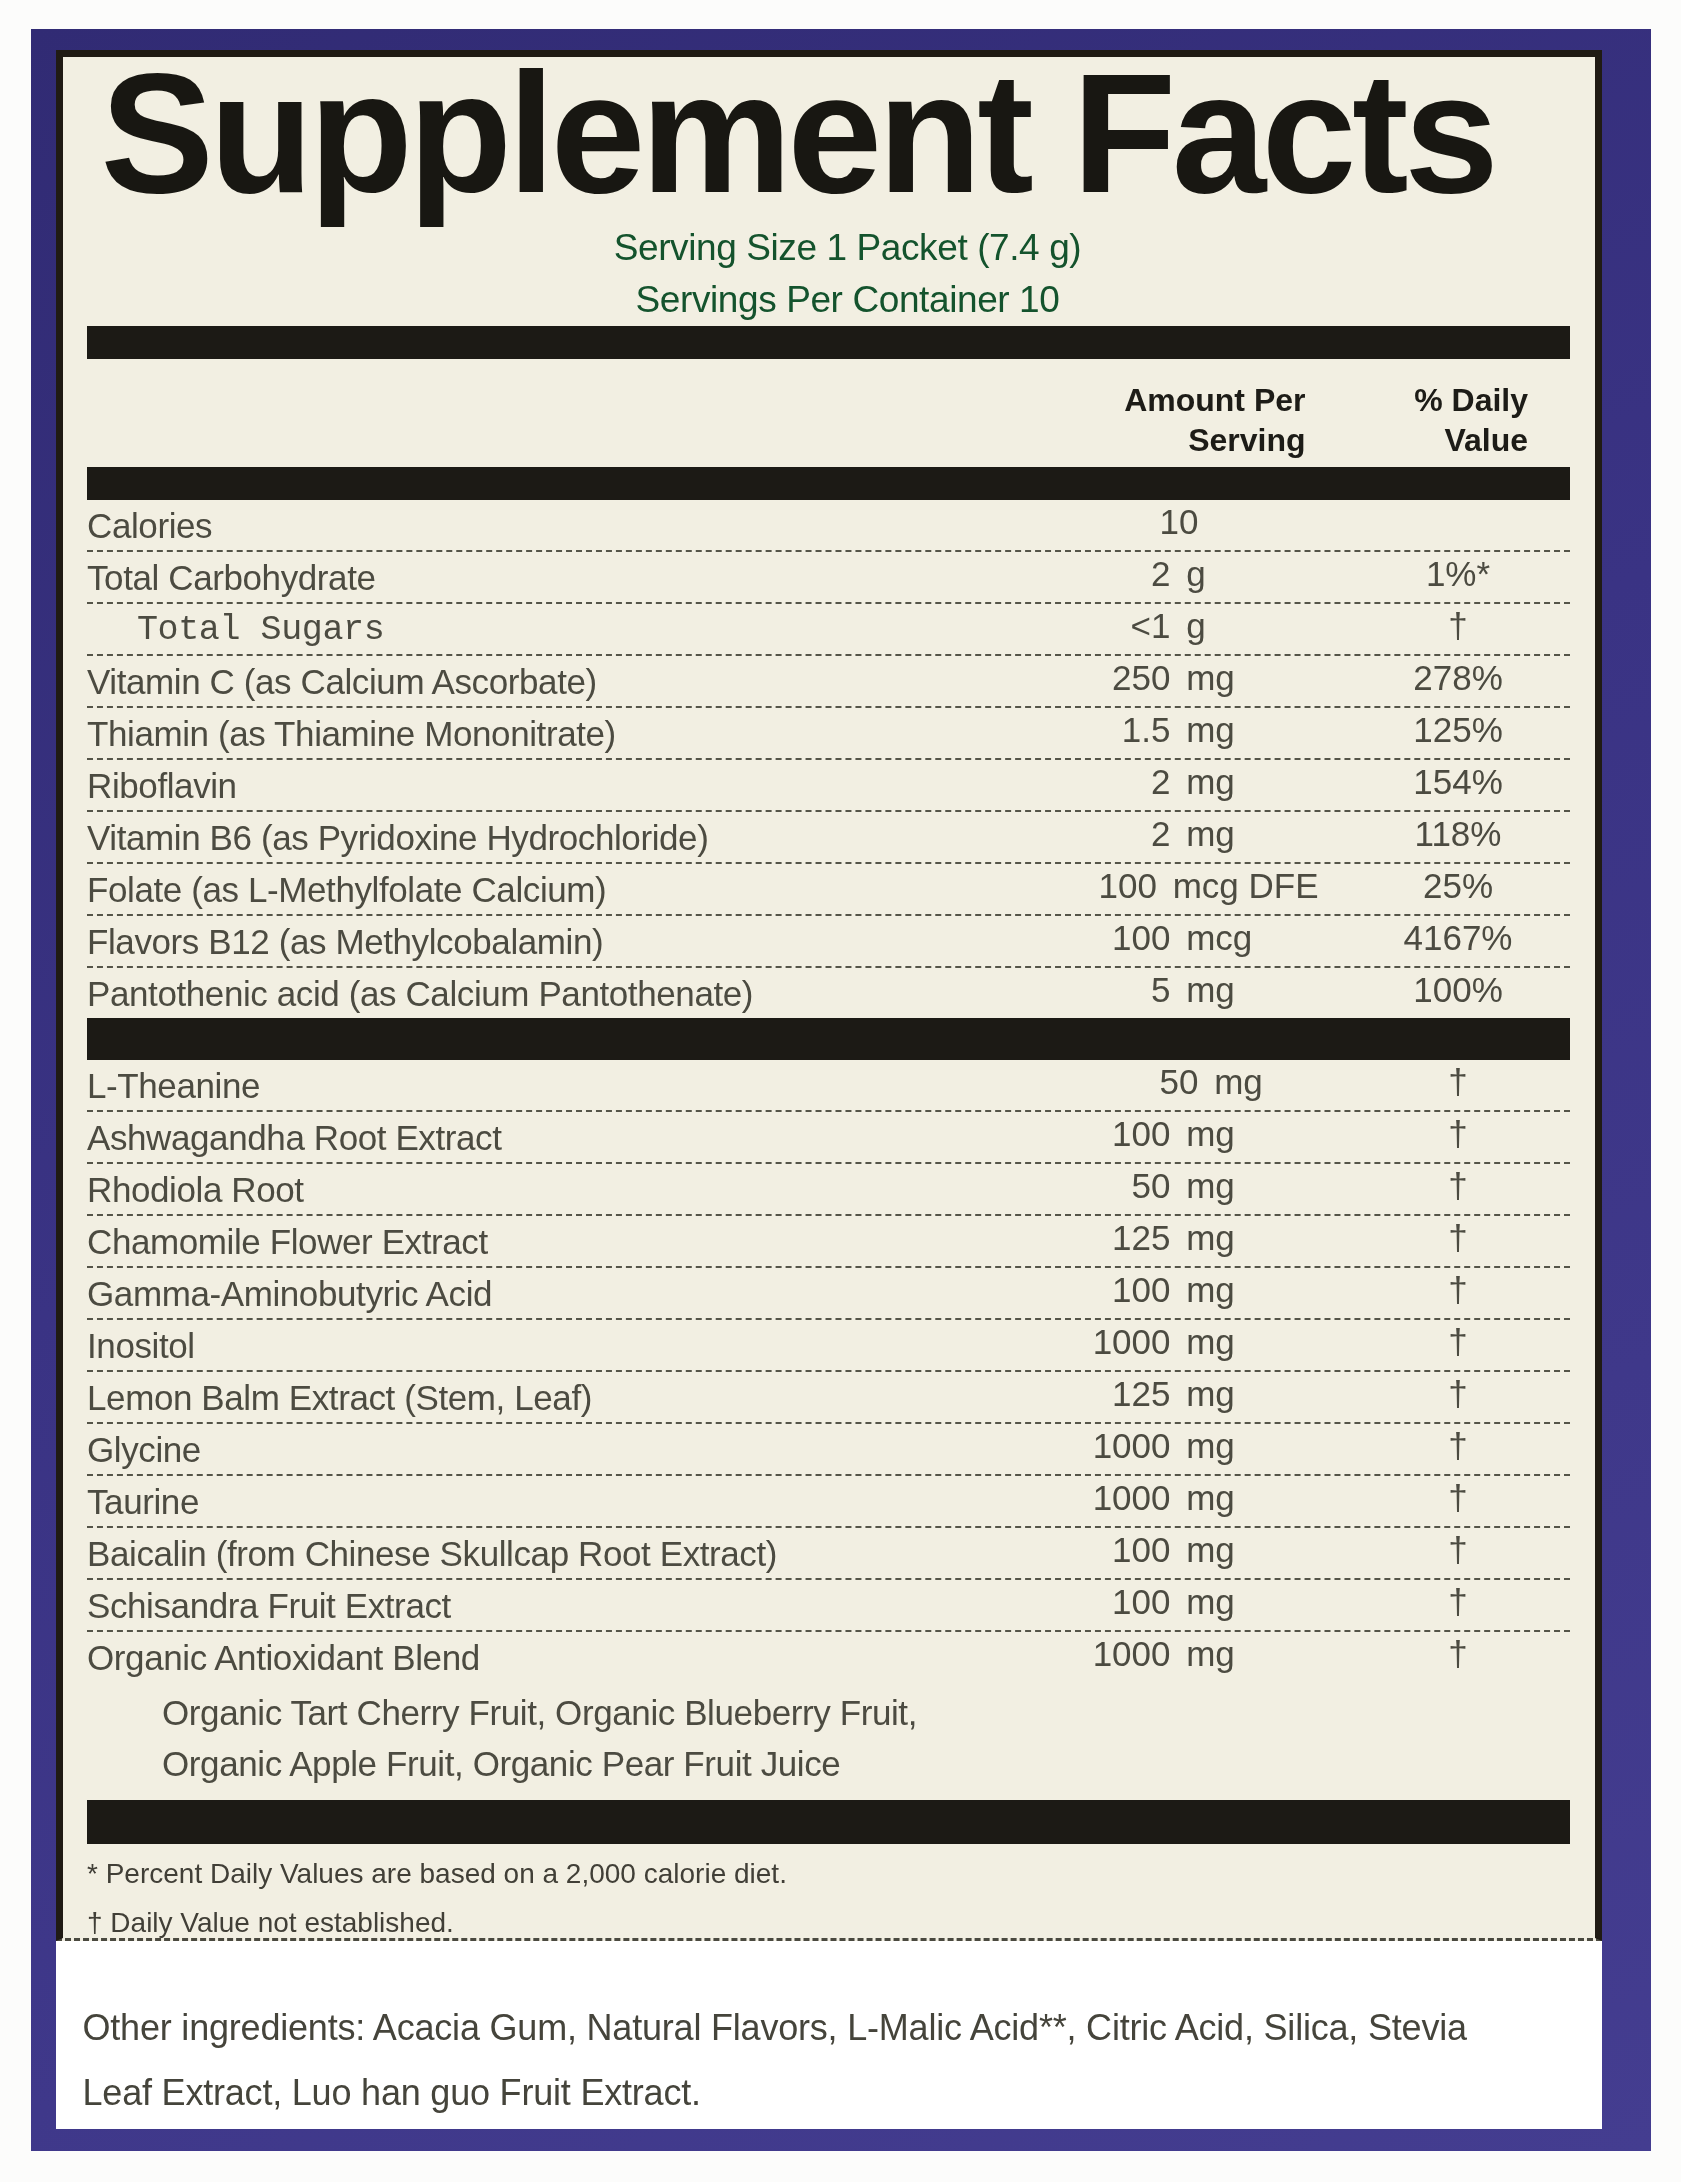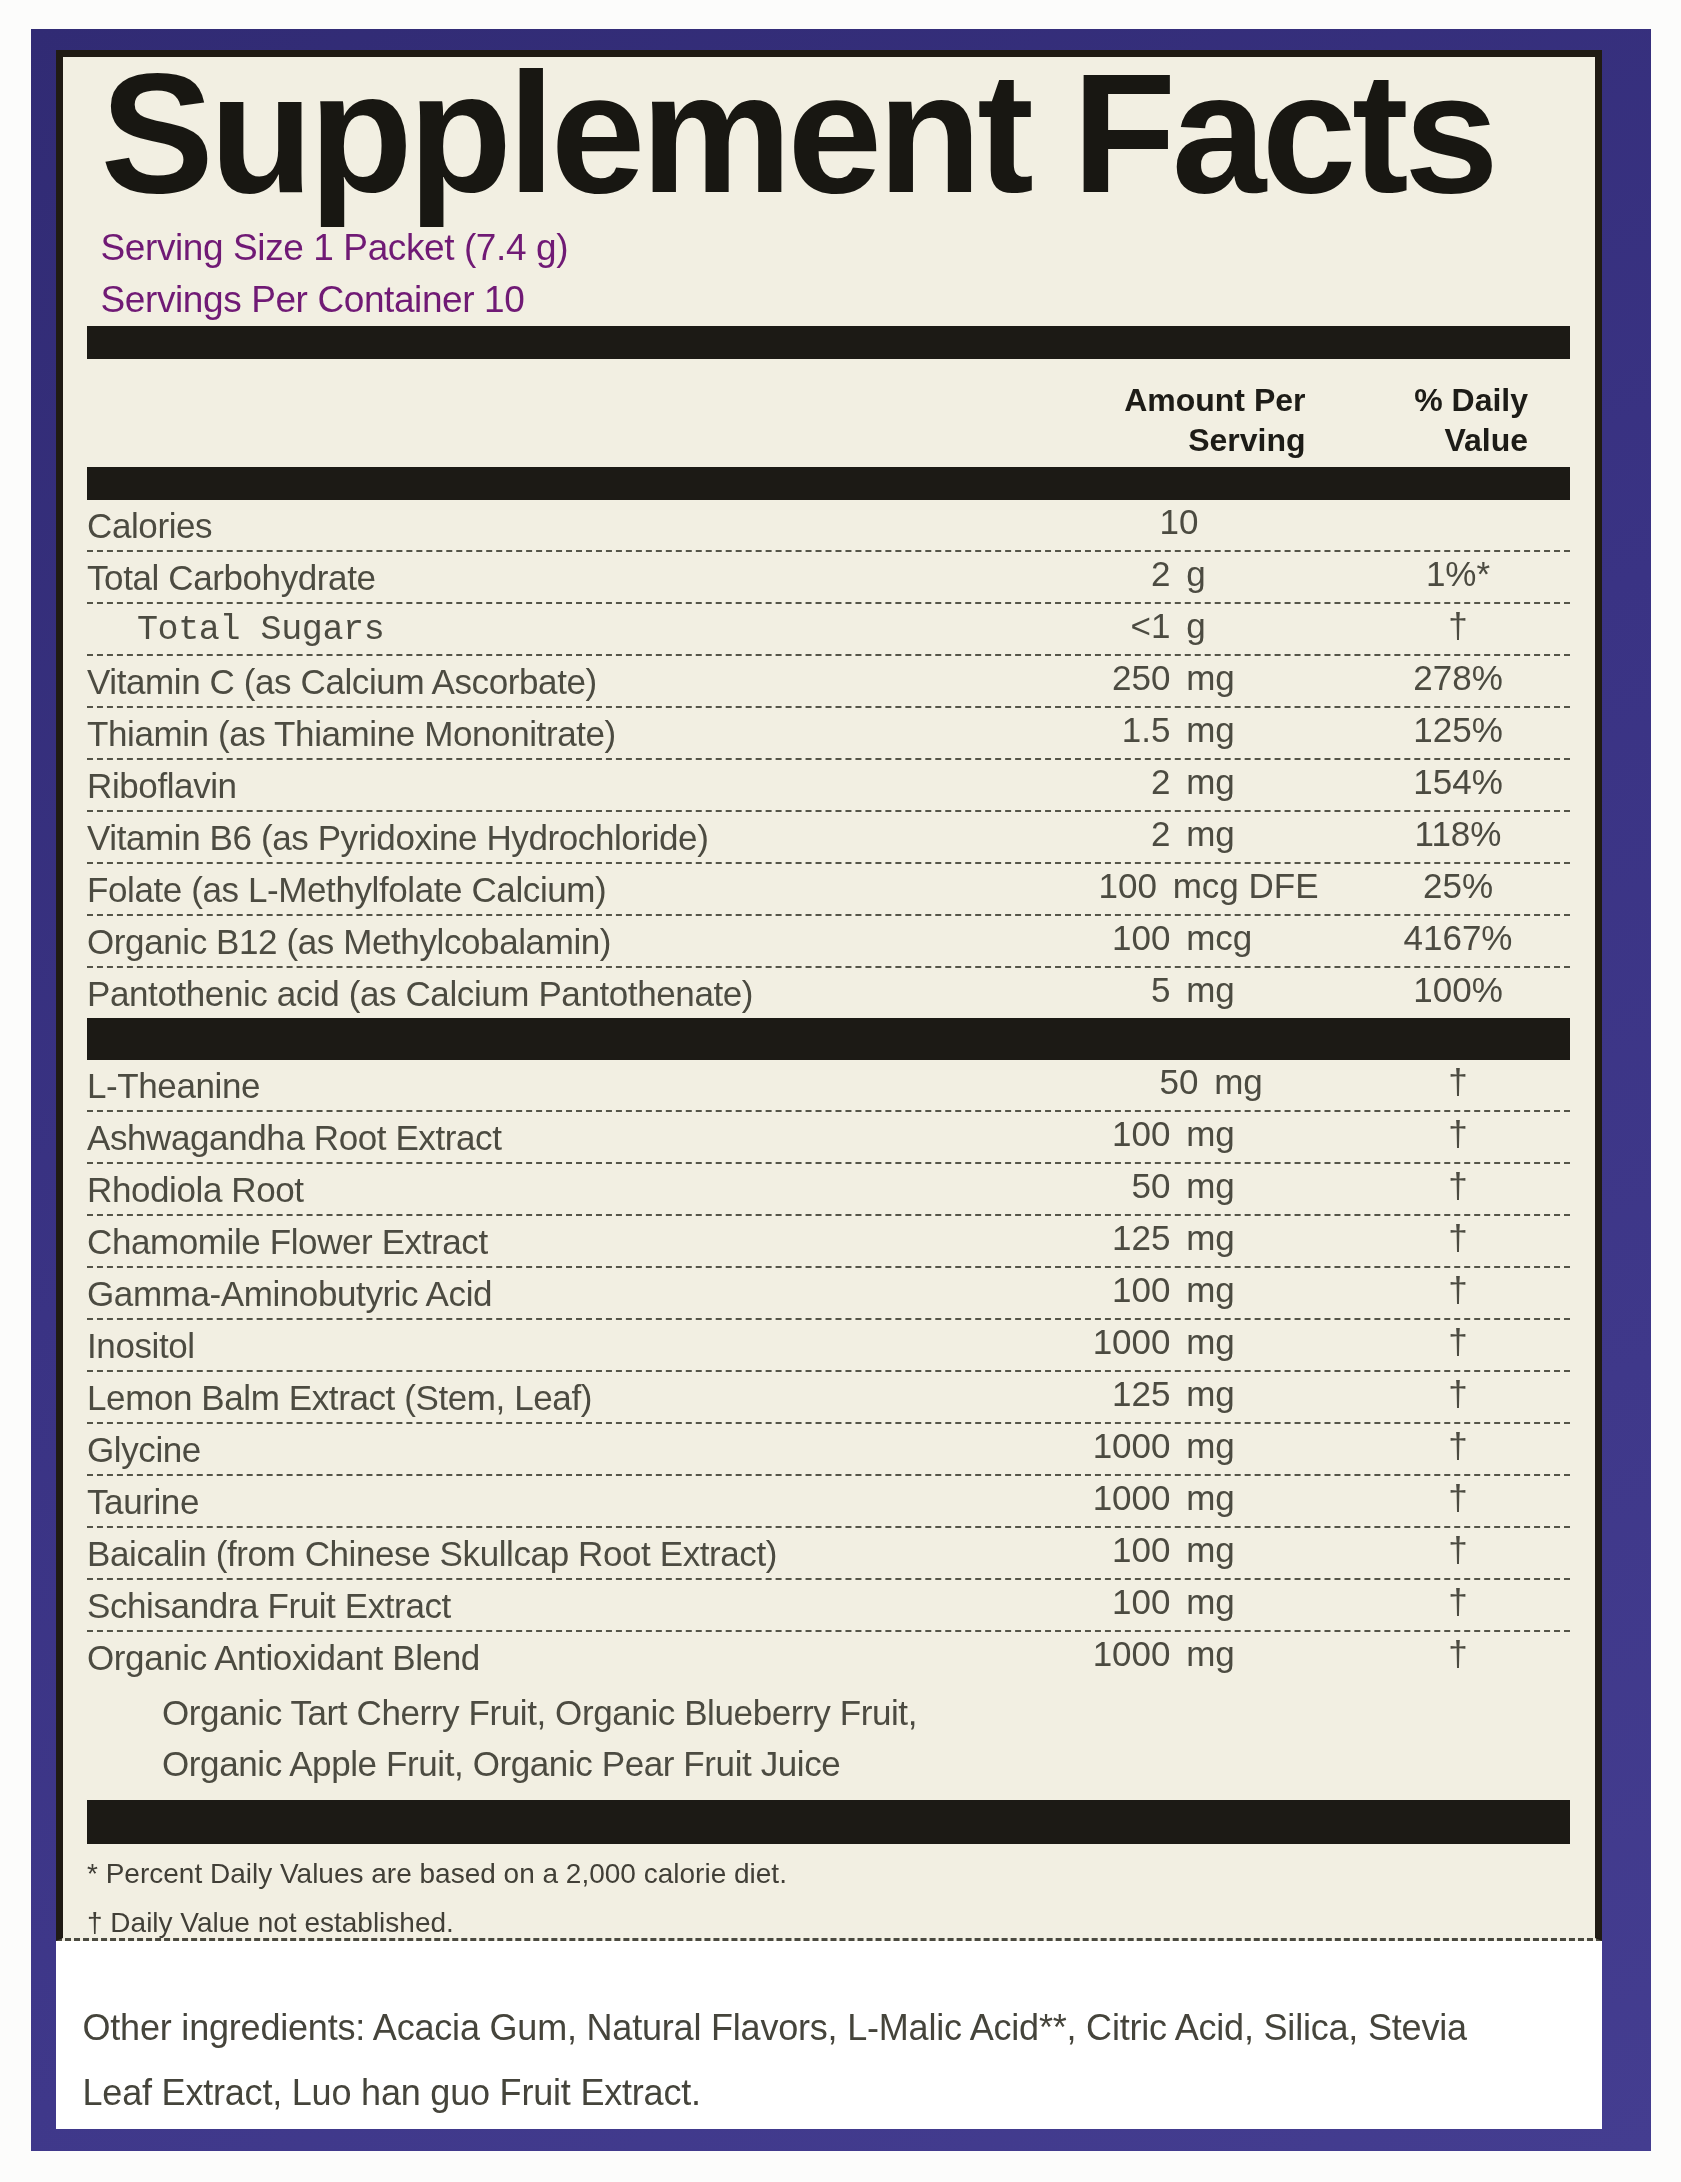--- a/index.html
+++ b/index.html
@@ -18,21 +18,21 @@
   .facts-panel {
     box-sizing:border-box; width:1546px; height:1891px;
     border:7.9px solid #201b14; border-bottom:3.5px dashed #4a493f;
     overflow:hidden; background:#f2efe2;
   }
   .title {
     margin:-8.7px 0 0 38px; font-size:170px; line-height:170px;
     font-weight:bold; letter-spacing:-4.4px; color:#181712; white-space:nowrap;
   }
   .serving-block { margin:3.5px 0 0 38px; }
-  .serving-line { font-size:37px; line-height:52px; letter-spacing:-0.4px; color:#701a75; }
+  .serving-line { font-size:37px; line-height:52px; letter-spacing:-0.4px; color:#14532d;text-align:center; }
   .table-area { margin:0 25px 0 24.5px; }
   .bar { background:#1c1a15; }
   .bar-1 { height:33px; }
   .bar-2 { height:33px; }
   .bar-3 { height:42px; }
   .bar-4 { height:44px; margin-top:3.5px; }
   .hdr-row { display:flex; padding-top:21px; margin-bottom:7px; }
   .hdr-spacer { flex:1; }
   .hdr-amount { width:349px; display:flex; justify-content:center; }
   .hdr-amount span { max-width:205px; transform:translateX(31px); }
@@ -162,21 +162,21 @@
               </div>
               <div class="n-row">
                 <div class="n-name">Folate (as L-Methylfolate Calcium)</div>
                 <div class="n-amount">
                   <span class="n-val">100</span>
                   <span class="n-unit">mcg DFE</span>
                 </div>
                 <div class="n-dv">25%</div>
               </div>
               <div class="n-row">
-                <div class="n-name">Organic B12 (as Methylcobalamin)</div>
+                <div class="n-name">Flavors B12 (as Methylcobalamin)</div>
                 <div class="n-amount">
                   <span class="n-val">100</span>
                   <span class="n-unit">mcg</span>
                 </div>
                 <div class="n-dv">4167%</div>
               </div>
               <div class="n-row">
                 <div class="n-name">Pantothenic acid (as Calcium Pantothenate)</div>
                 <div class="n-amount">
                   <span class="n-val">5</span>

